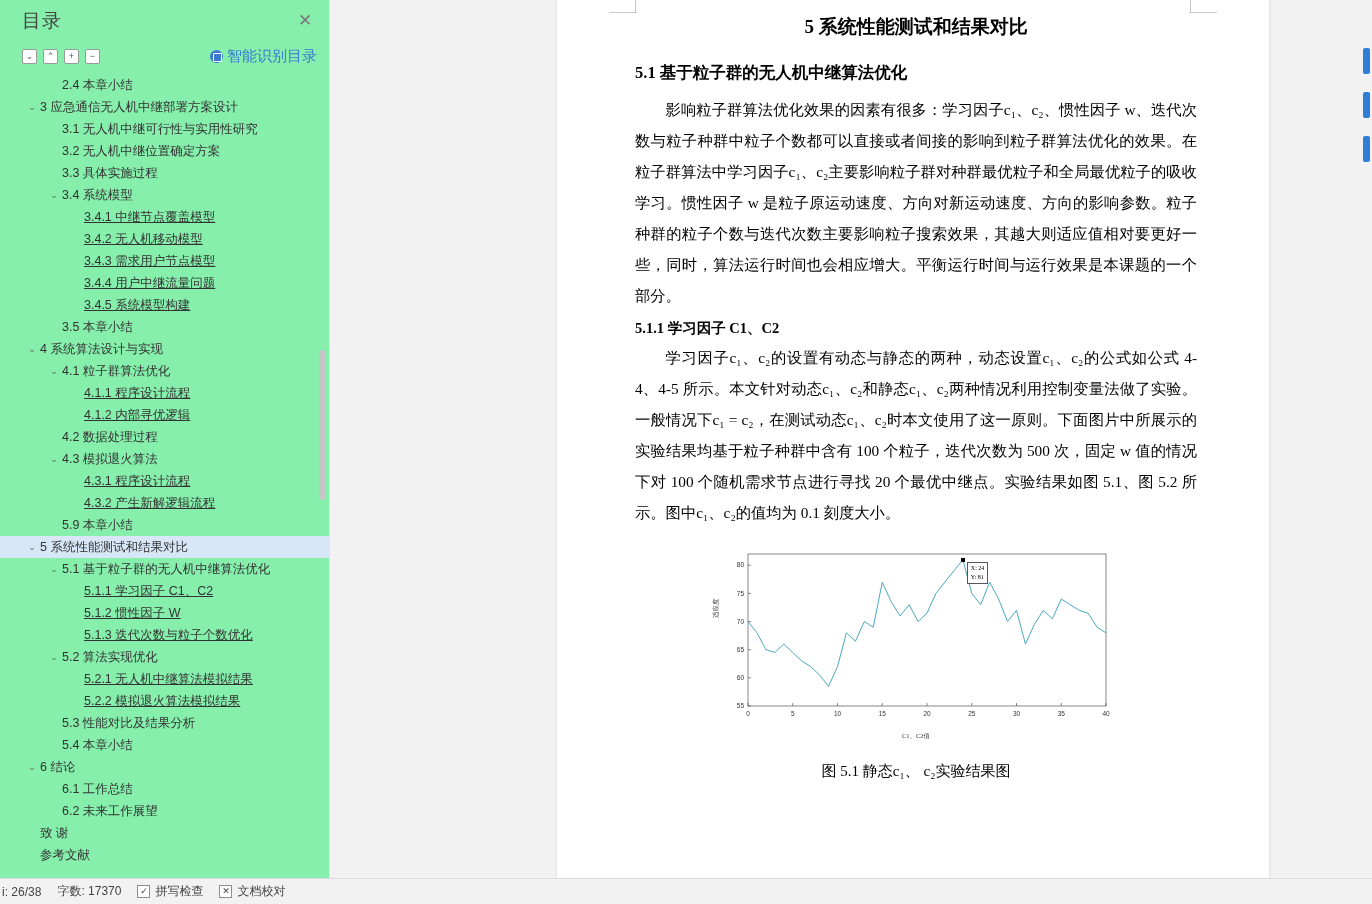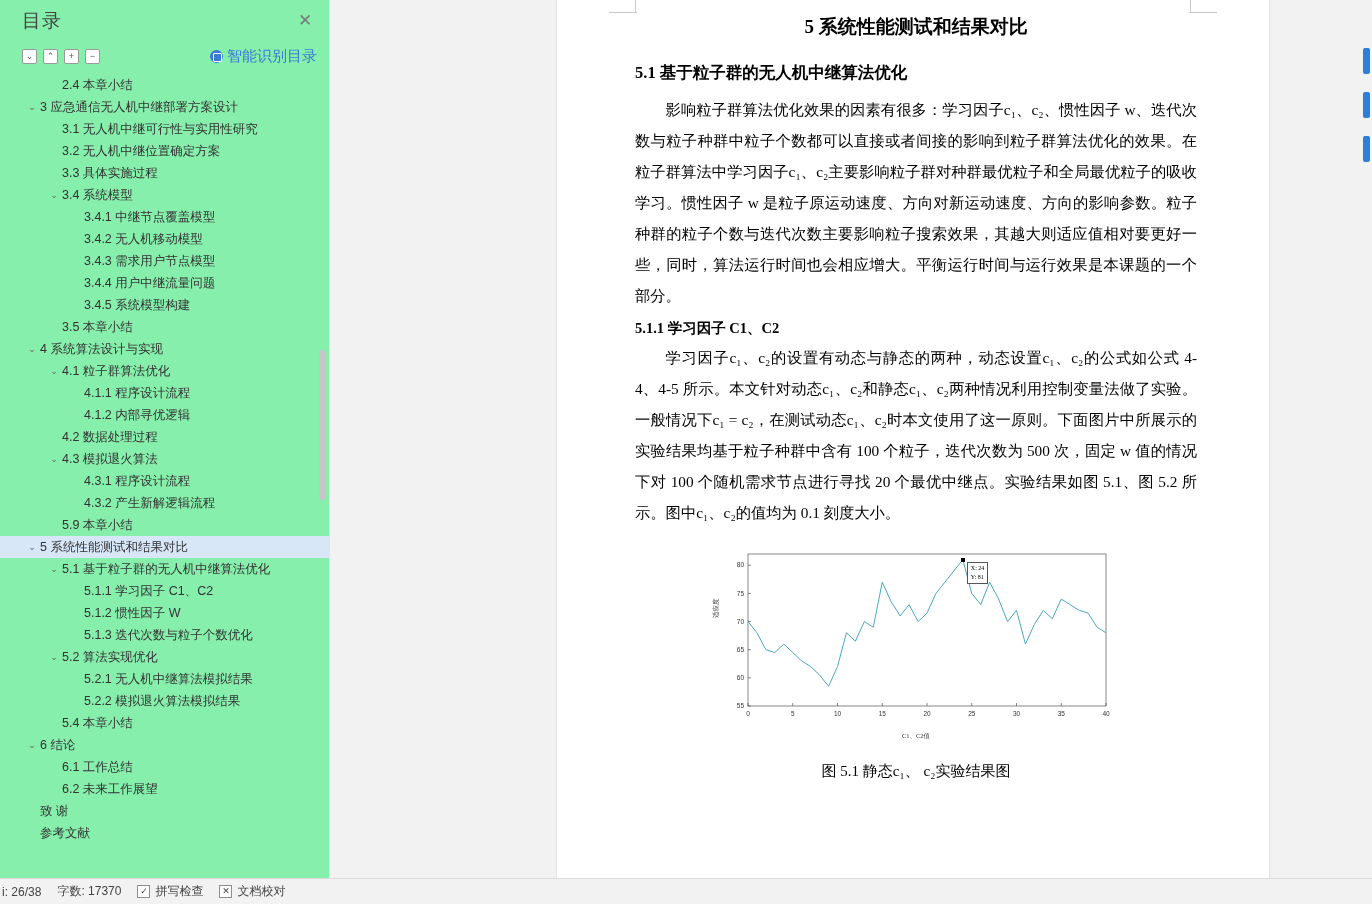--- a/index.html
+++ b/index.html
@@ -67,21 +67,21 @@
   .toc-caret {
     position: absolute; width: 12px; text-align: center; color: #666; font-size: 9px;
   }
   .toc-label { display: inline-block; }
 
   
   .lvl1 .toc-caret { left: 26px; }  .lvl1 .toc-label { margin-left: 40px; }
   .lvl2 .toc-caret { left: 48px; }  .lvl2 .toc-label { margin-left: 62px; }  .lvl3 .toc-label { margin-left: 84px; }
   .nocaret1 .toc-label { margin-left: 40px; }
   .nocaret2 .toc-label { margin-left: 62px; }
-  .nocaret3 .toc-label { margin-left: 84px; }
+  .nocaret3 .toc-label { margin-left: 84px; text-decoration: underline; }
 
   
   #outline-scroll-track {
     position: absolute; right: 3px; top: 75px; width: 7px; height: 790px;
     background: transparent;
   }
   #outline-scroll-thumb {
     position: absolute; right: 3px; top: 350px; width: 7px; height: 150px;
     background: #c6c6c6; border-radius: 4px; cursor: pointer;
   }
@@ -219,20 +219,21 @@
         <div class="toc-row lvl3 nocaret3"><span class="toc-label">4.3.2 产生新解逻辑流程</span></div>
         <div class="toc-row lvl2 nocaret2"><span class="toc-label">5.9 本章小结</span></div>
         <div class="toc-row lvl1 selected"><span class="toc-caret">⌄</span><span class="toc-label">5 系统性能测试和结果对比</span></div>
         <div class="toc-row lvl2"><span class="toc-caret">⌄</span><span class="toc-label">5.1 基于粒子群的无人机中继算法优化</span></div>
         <div class="toc-row lvl3 nocaret3"><span class="toc-label">5.1.1 学习因子 C1、C2</span></div>
         <div class="toc-row lvl3 nocaret3"><span class="toc-label">5.1.2 惯性因子 W</span></div>
         <div class="toc-row lvl3 nocaret3"><span class="toc-label">5.1.3 迭代次数与粒子个数优化</span></div>
         <div class="toc-row lvl2"><span class="toc-caret">⌄</span><span class="toc-label">5.2 算法实现优化</span></div>
         <div class="toc-row lvl3 nocaret3"><span class="toc-label">5.2.1 无人机中继算法模拟结果</span></div>
         <div class="toc-row lvl3 nocaret3"><span class="toc-label">5.2.2 模拟退火算法模拟结果</span></div>
+        <div class="toc-row lvl2 nocaret2"><span class="toc-label">5.3 性能对比及结果分析</span></div>
         <div class="toc-row lvl2 nocaret2"><span class="toc-label">5.4 本章小结</span></div>
         <div class="toc-row lvl1"><span class="toc-caret">⌄</span><span class="toc-label">6 结论</span></div>
         <div class="toc-row lvl2 nocaret2"><span class="toc-label">6.1 工作总结</span></div>
         <div class="toc-row lvl2 nocaret2"><span class="toc-label">6.2 未来工作展望</span></div>
         <div class="toc-row lvl1 nocaret1"><span class="toc-label">致    谢</span></div>
         <div class="toc-row lvl1 nocaret1"><span class="toc-label">参考文献</span></div>
       </div>
 
     <div id="outline-scroll-track"></div>
     <div id="outline-scroll-thumb"></div>

